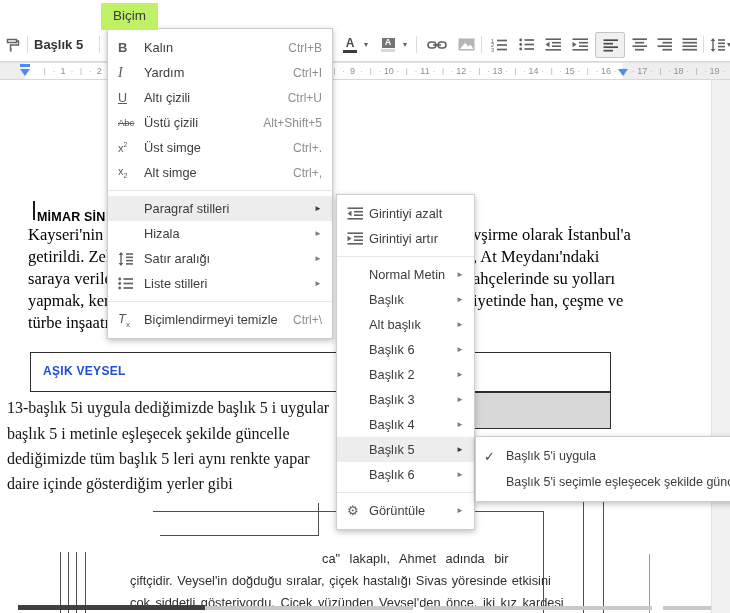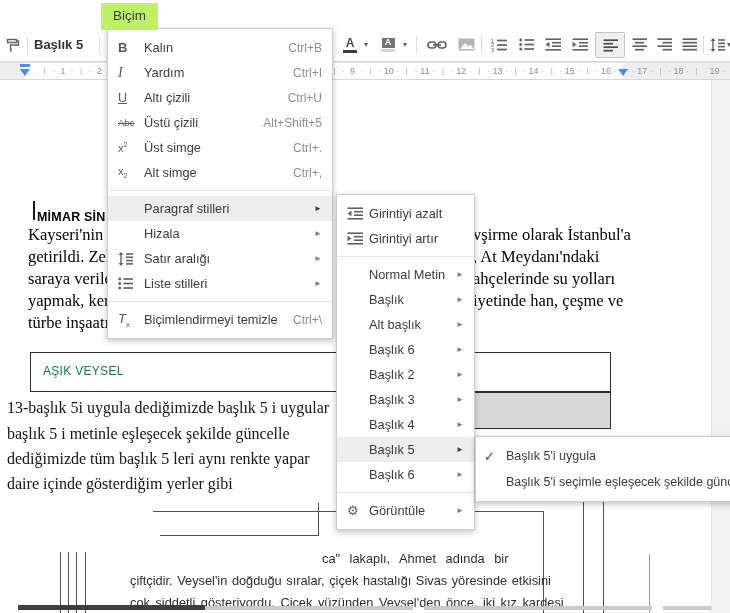--- a/index.html
+++ b/index.html
@@ -49,21 +49,21 @@
   .vscroll{position:absolute;top:79px;left:711px;width:19px;height:534px;background:#f1f1f1;
            border-left:1px solid #e3e3e3;z-index:4;}
   .serif{font-family:"Liberation Serif",serif;color:#000;white-space:nowrap;}
   .p1{font-size:16.5px;line-height:22px;}
   .p2{font-size:16px;line-height:20px;color:#141414;}
   .p3{font-family:"Liberation Sans",sans-serif;font-size:12.8px;color:#2e2e2e;white-space:nowrap;}
   .doc-h5{font-size:12.5px;font-weight:bold;color:#000000;letter-spacing:.2px;white-space:nowrap;margin-top:7px;}
   .cursor{width:2px;height:19px;background:#1a1a1a;}
   .cellbox{border:1.5px solid #2e2e2e;background:#fff;box-sizing:border-box;}
   .graycell{border:1.2px solid #2e2e2e;background:#d8d8d8;box-sizing:border-box;}
-  .cell-title{font-size:12px;font-weight:normal;color:#15803d;letter-spacing:.3px;line-height:37px;padding-left:12px;}
+  .cell-title{font-size:12px;font-weight:bold;color:#1d4ed8;letter-spacing:.3px;line-height:37px;padding-left:12px;}
   .bline{background:#4f4f4f;}
   .bline-light{background:#9a9a9a;}
   .hbar-dark{position:absolute;background:#3f3f3f;}
   .hbar-gray{position:absolute;background:#c9c9c9;}
 
   
   .menu{position:absolute;background:#fff;border:1px solid #cdcdcd;
         box-shadow:0 2px 6px rgba(0,0,0,.25);padding:6px 0;box-sizing:border-box;}
   .mitem{height:25px;display:flex;align-items:center;padding:0 10px;font-size:12.8px;color:#3c3c3c;white-space:nowrap;}
   .mitem.hl{background:#ededed;}

